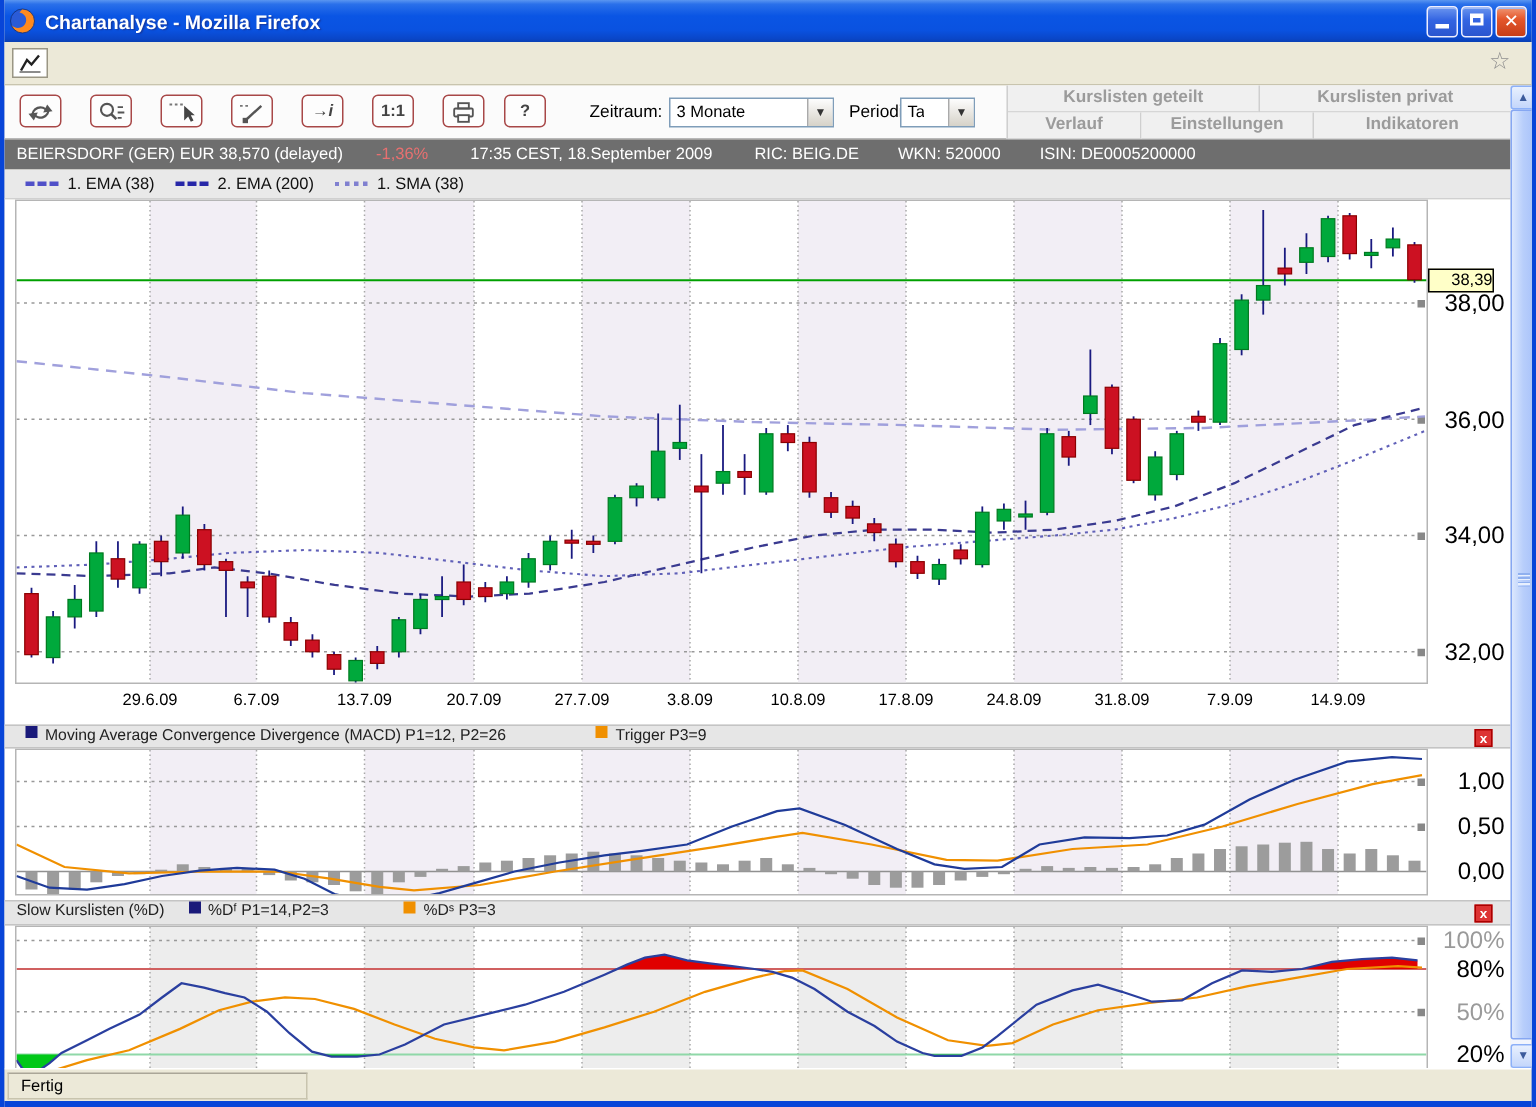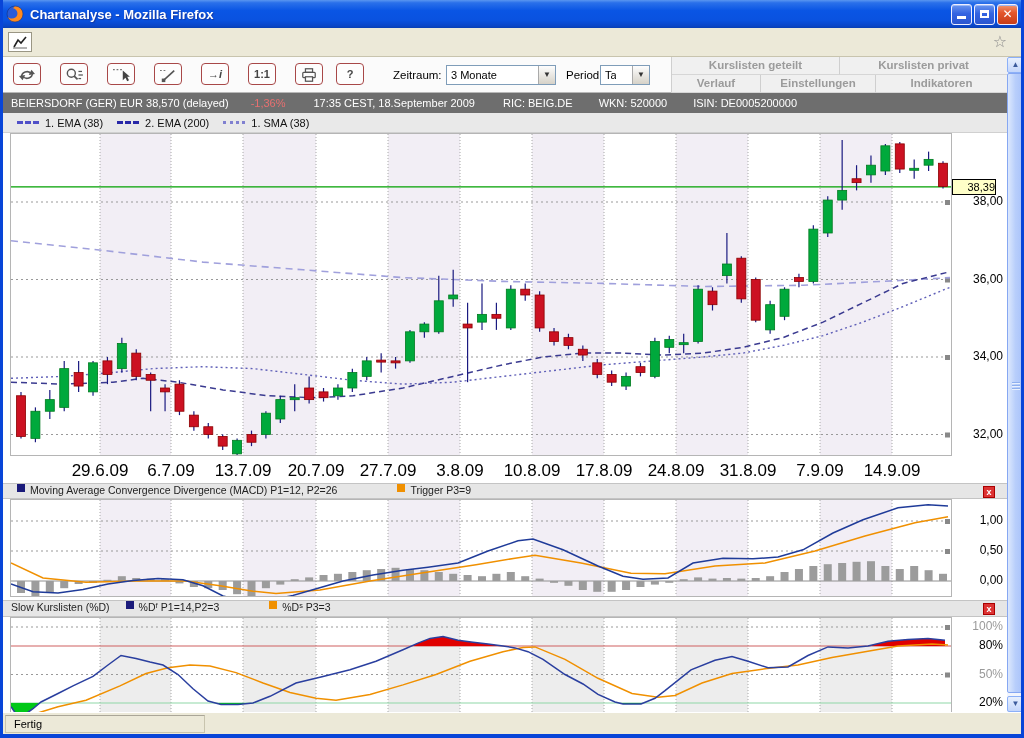--- a/index.html
+++ b/index.html
@@ -52,23 +52,23 @@
     font-size:11px;display:flex;align-items:center;white-space:nowrap;}
   #infobar span{display:inline-block;}
   
   #legendbar{position:absolute;left:0;top:113px;width:1004px;height:20px;background:#e9e9e9;
     border-bottom:1px solid #d0d0d0;display:flex;align-items:center;font-size:11px;color:#111;}
   .leg-marker{display:inline-block;width:22px;border-top-width:3px;margin:0 6px 0 14px;height:0;}
   
   #chartbg{position:absolute;left:0;top:133px;width:1004px;height:579px;background:#fff;}
   .plot-frame{position:absolute;border:1px solid #b5b5b5;background:#fff;}
   svg.plot{position:absolute;}
-  .axis-label{position:absolute;font-size:12px;color:#000;text-align:right;width:52px;}
+  .axis-label{position:absolute;font-size:16px;color:#000;text-align:right;width:52px;}
   .axis-label.muted{color:#9a9a9a;}
-  .xaxis-label{position:absolute;font-size:17px;color:#000;width:60px;text-align:center;}
+  .xaxis-label{position:absolute;font-size:11px;color:#000;width:60px;text-align:center;}
   #price-tag{position:absolute;left:949px;top:179px;width:44px;height:16px;background:#ffffc8;
     border:1px solid #000;font-size:11px;text-align:right;line-height:14px;z-index:4;}
   .panel-header{position:absolute;left:0;width:1004px;background:#e6e6e6;border-top:1px solid #c4c4c4;
     border-bottom:1px solid #c4c4c4;font-size:10.5px;color:#222;display:flex;align-items:flex-start;}
   .sq{display:inline-block;width:8px;height:8px;margin:0 5px 0 0;}
   .close-x{position:absolute;right:12px;top:2px;width:12px;height:12px;background:#d33;border:1px solid #a00;
     color:#fff;font-size:9px;font-weight:bold;text-align:center;line-height:11px;}
   
   #statusbar{position:absolute;left:0;top:712px;width:1018px;height:22px;background:#ece9d8;
     border-top:1px solid #fff;font-size:11px;color:#000;display:flex;align-items:center;}

